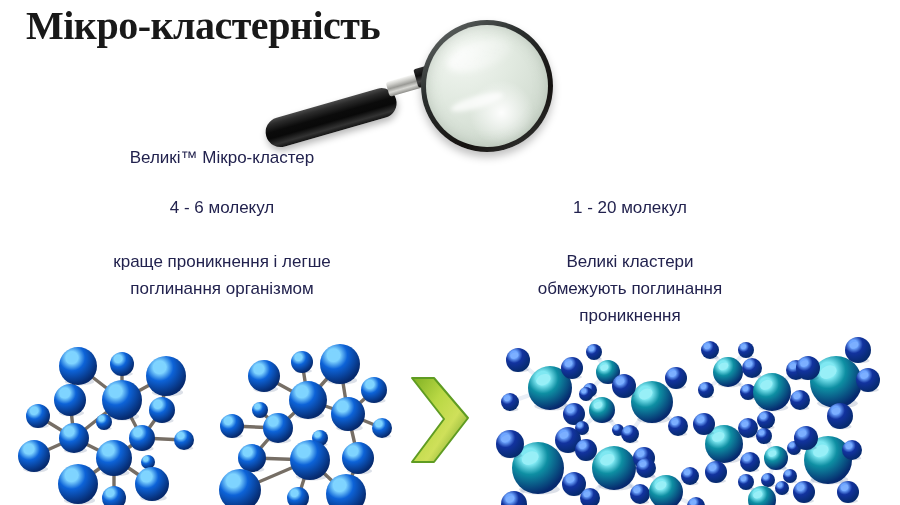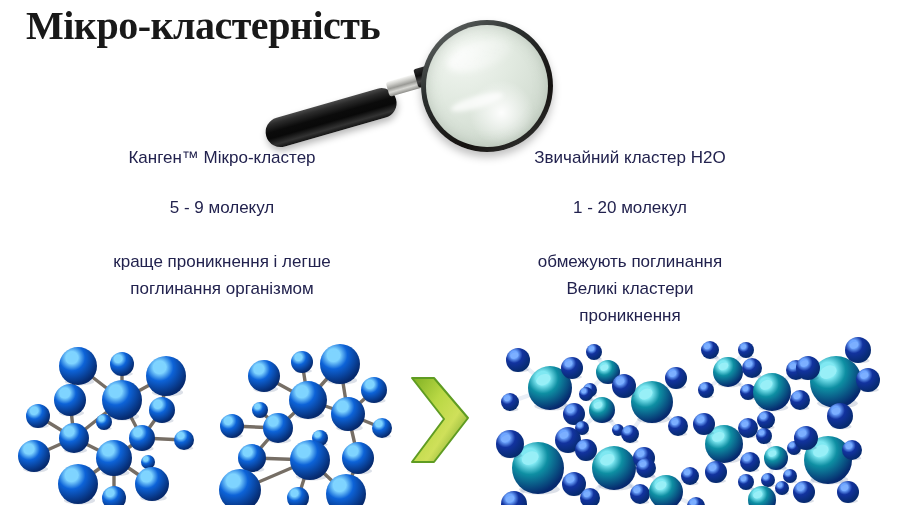--- a/index.html
+++ b/index.html
@@ -193,34 +193,33 @@
     <div class="mag-ferrule"></div>
     <div class="mag-ferrule2"></div>
     <div class="mag-ring">
       <div class="mag-lens">
         <div class="mag-glare-a"></div>
         <div class="mag-glare-b"></div>
       </div>
     </div>
   </div>
 
-  <div class="col-label col-left row-heading">Канген™ Мікро-кластер</div>
-  <div class="col-label col-left row-count">5 - 9 молекул</div>
+  <div class="col-label col-left row-heading">Великі™ Мікро-кластер</div>
+  <div class="col-label col-left row-count">4 - 6 молекул</div>
 
   <div class="para para-left">
     <div>краще проникнення і легше</div>
     <div>поглинання організмом</div>
   </div>
 
-  <div class="col-label col-right row-heading">Звичайний кластер H2O</div>
   <div class="col-label col-right row-count">1 - 20 молекул</div>
 
   <div class="para para-right">
+    <div>Великі кластери</div>
     <div>обмежують поглинання</div>
-    <div>Великі кластери</div>
     <div>проникнення</div>
   </div>
 
   <div class="cluster" style="left:18px; top:338px;">
     <svg id="svg-micro-left" width="196" height="190" viewBox="0 0 196 190">
         <defs>
           <radialGradient id="svg-micro-left-grad" cx="34%" cy="28%" r="72%">
             <stop offset="0%" stop-color="#7fd4ff" stop-opacity="undefined"></stop>
             <stop offset="22%" stop-color="#7fd4ff" stop-opacity="undefined"></stop>
             <stop offset="48%" stop-color="#0d63d8" stop-opacity="undefined"></stop>

